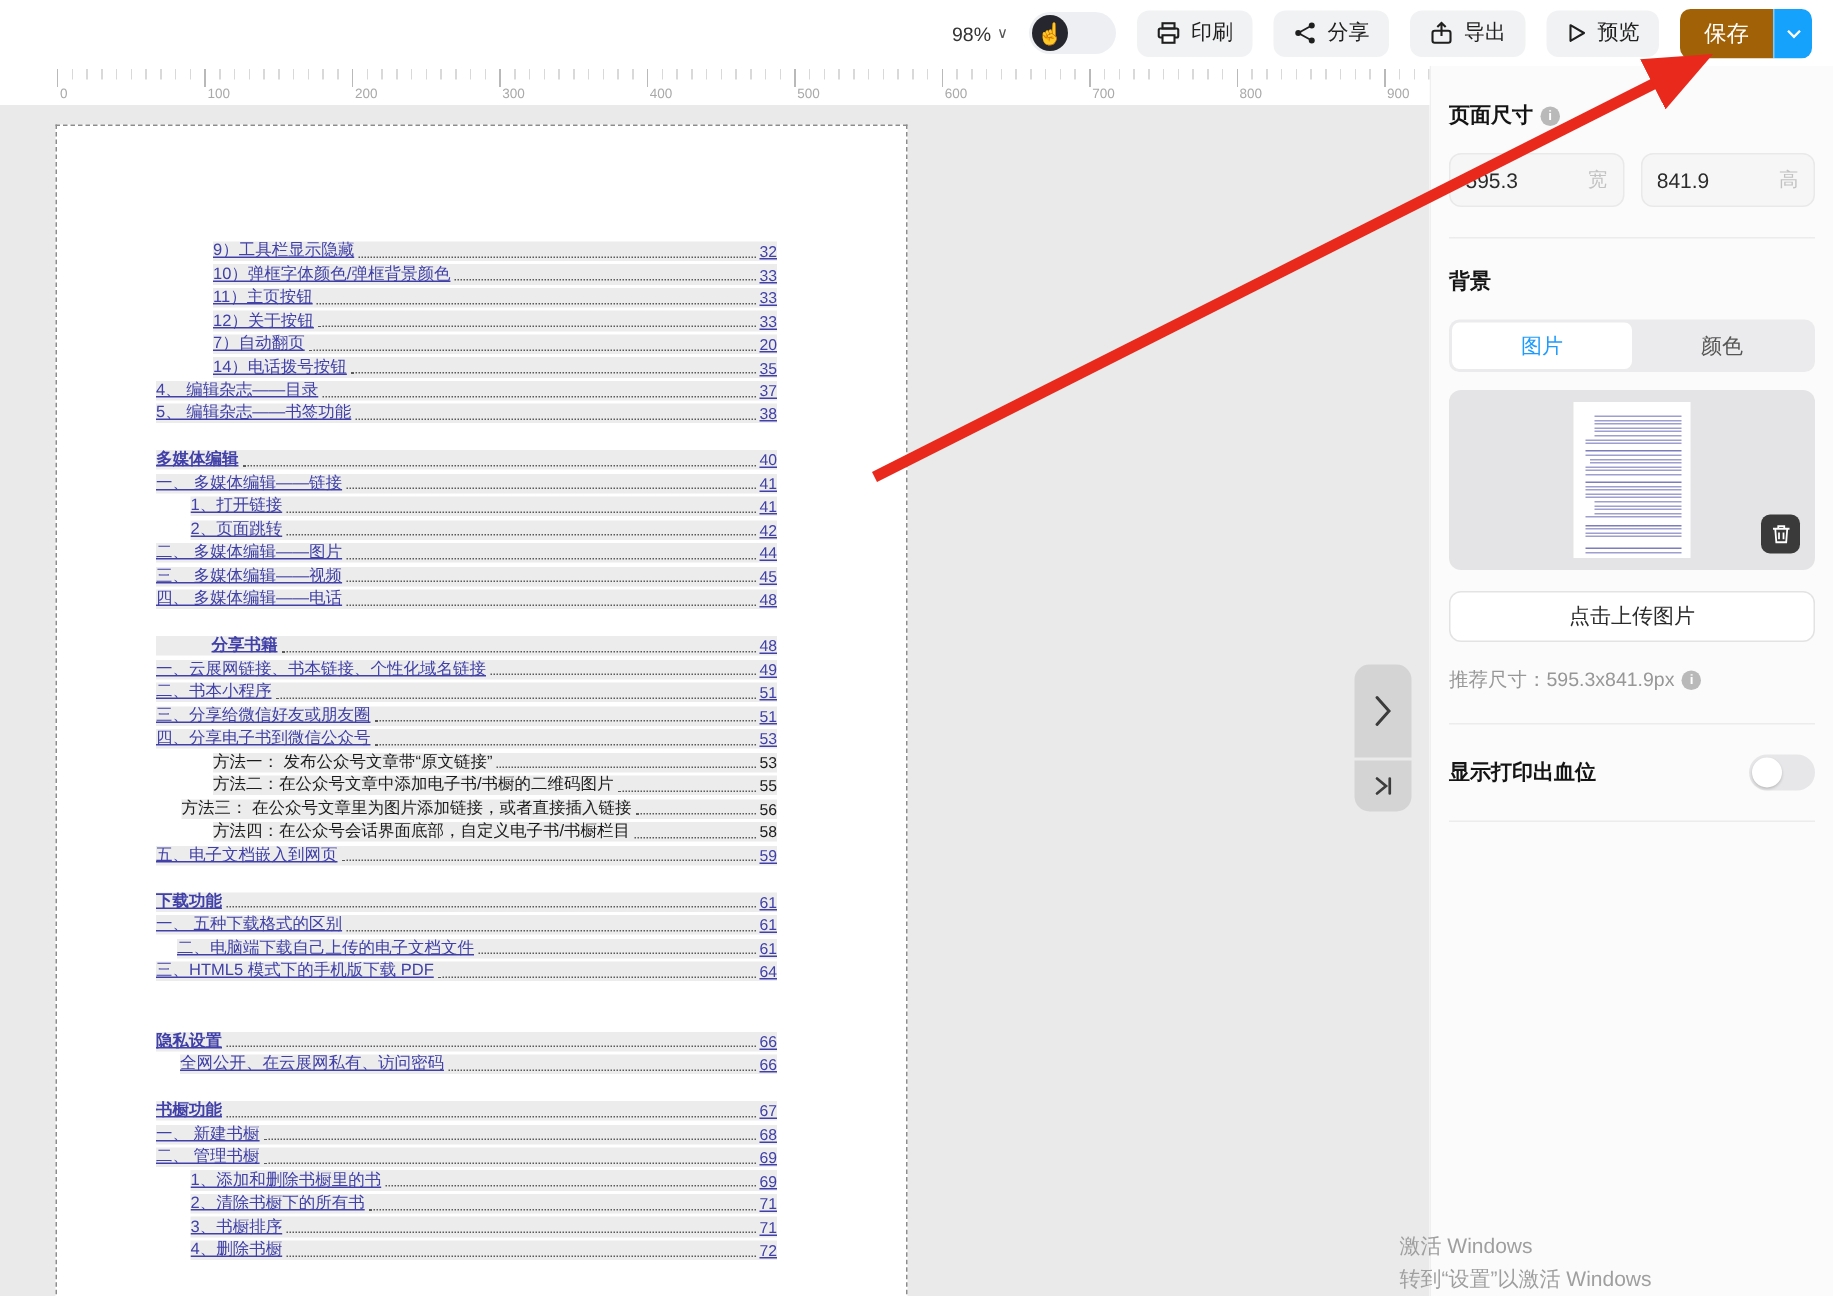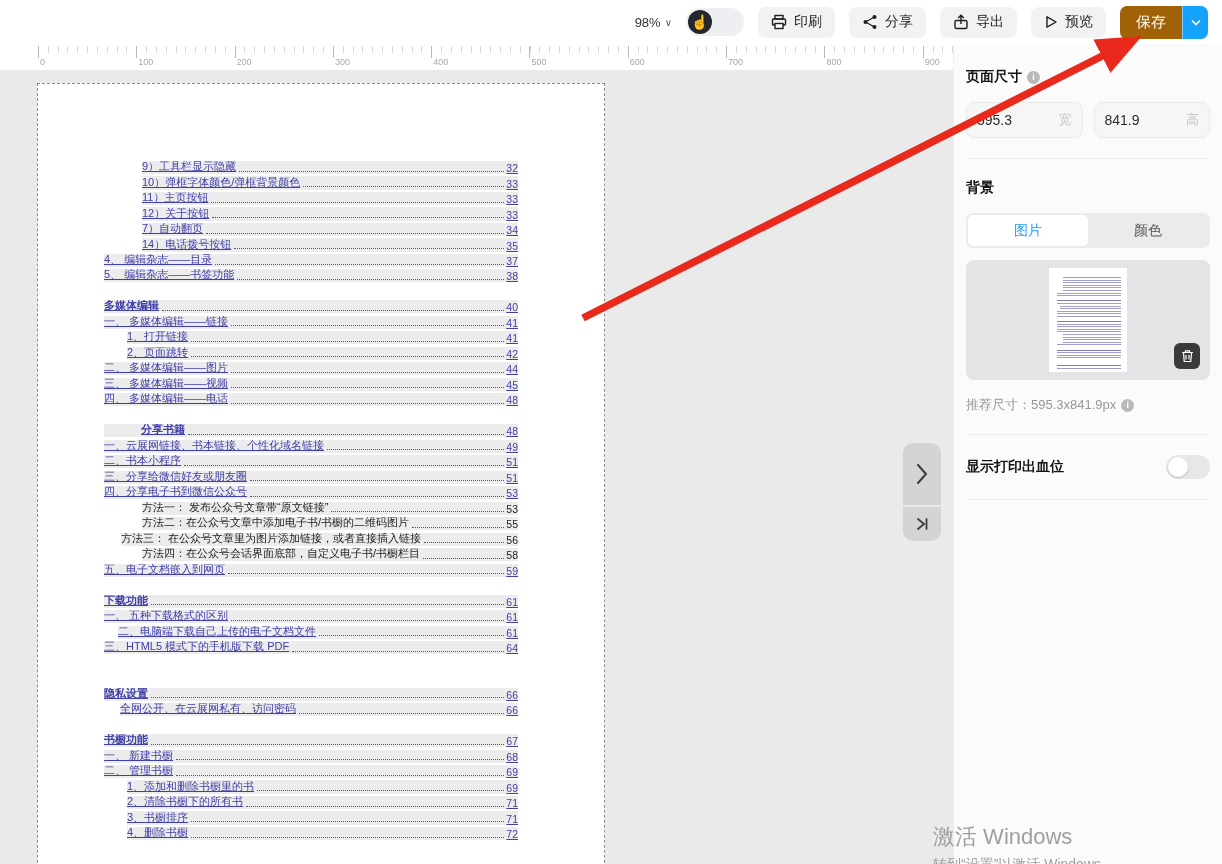--- a/index.html
+++ b/index.html
@@ -80,21 +80,21 @@
     border-radius:8px; font-size:14px; color:#2b2b2b; cursor:pointer; font-family:"Liberation Sans", sans-serif; }
   .recommend { margin-top:16px; font-size:13px; color:#979797; display:flex; align-items:center; gap:5px; }
   .bleed-row { display:flex; align-items:center; justify-content:space-between; }
   .bleed-label { font-size:14px; font-weight:bold; color:#141414; }
   .switch { width:44px; height:24px; border-radius:12px; background:#e7e7e9; position:relative; cursor:pointer; }
   .switch-knob { position:absolute; left:2px; top:2px; width:20px; height:20px; border-radius:50%;
     background:#fff; box-shadow:0 1px 2px rgba(0,0,0,.2); }
 
   
   .watermark { position:absolute; left:933px; top:822px; z-index:6; color:#9f9f9f; pointer-events:none; }
-  .wm1 { font-size:22px; }
+  .wm1 { font-size:14px; }
   .wm2 { font-size:14px; margin-top:4px; }
   .arrow-overlay { position:absolute; left:0; top:0; width:1222px; height:864px; z-index:50; pointer-events:none; }
 </style>
 </head>
 <body>
 
 <header class="toolbar">
   <div class="zoom-ctl">
     <span>98%</span>
     <span class="caret">∨</span>
@@ -175,21 +175,21 @@
     <span class="p">33</span>
   </div>
         <div class="toc-row" style="margin-left: 38px;">
     <span class="t">12）关于按钮</span>
     <span class="leader"></span>
     <span class="p">33</span>
   </div>
         <div class="toc-row" style="margin-left: 38px;">
     <span class="t">7）自动翻页</span>
     <span class="leader"></span>
-    <span class="p">34</span>
+    <span class="p">20</span>
   </div>
         <div class="toc-row" style="margin-left: 38px;">
     <span class="t">14）电话拨号按钮</span>
     <span class="leader"></span>
     <span class="p">35</span>
   </div>
         <div class="toc-row" style="margin-left: 0px;">
     <span class="t">4、 编辑杂志——目录</span>
     <span class="leader"></span>
     <span class="p">37</span>
@@ -433,20 +433,21 @@
         <div class="mini-line" style="margin-left: 8px; background: rgb(125, 125, 189); margin-bottom: 1.6px;"></div>
         <div class="mini-line" style="margin-left: 8px; margin-bottom: 1.6px;"></div>
         <div class="mini-gap"></div>
       </div>
     <button class="thumb-trash">
       <svg width="13" height="14" viewBox="0 0 13 14" fill="none" stroke="#fff" stroke-width="1.2">
         <path d="M1 3.5 H12 M4.5 3.5 V1.8 H8.5 V3.5 M2.5 3.5 L3.2 12.5 H9.8 L10.5 3.5 M5 6 V10.5 M8 6 V10.5"></path>
       </svg>
     </button>
   </div>
+  <button class="upload-btn">点击上传图片</button>
   <div class="recommend">
     <span>推荐尺寸：595.3x841.9px</span>
     <span class="info-dot">i</span>
   </div>
   <div class="divider"></div>
   <div class="bleed-row">
     <span class="bleed-label">显示打印出血位</span>
     <div class="switch">
       <div class="switch-knob"></div>
     </div>

